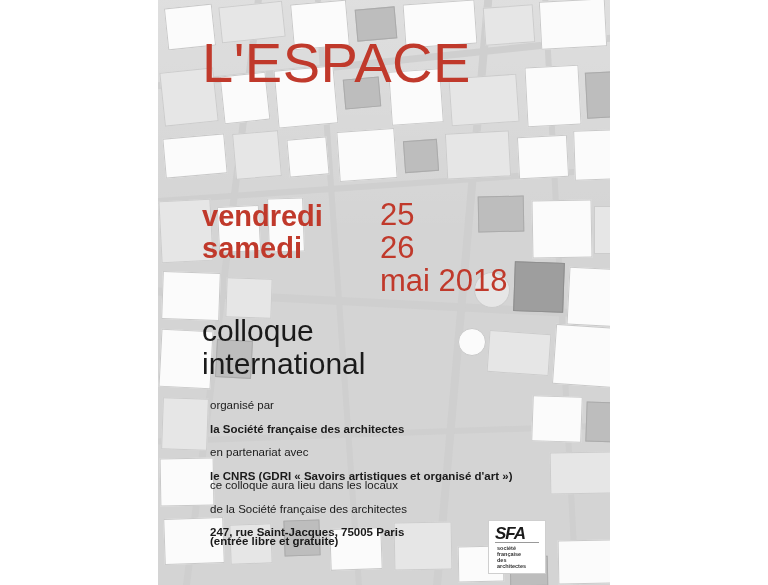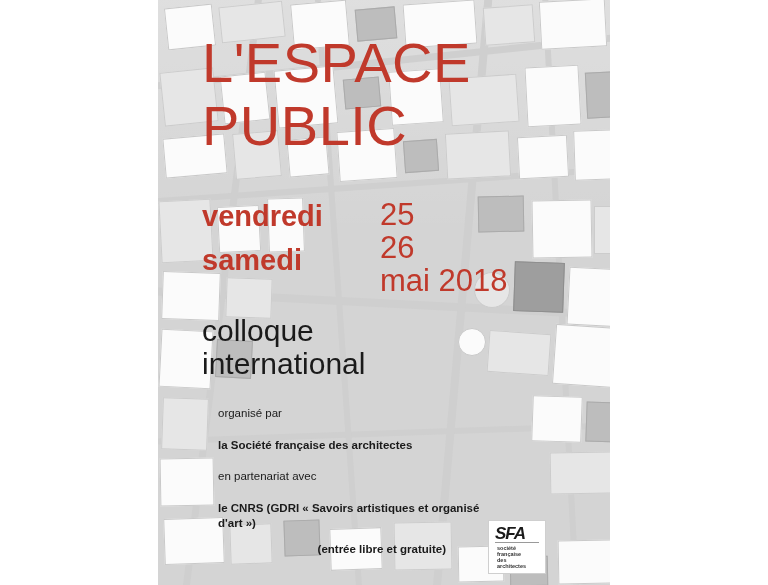--- a/index.html
+++ b/index.html
@@ -78,44 +78,44 @@
     font-weight: 700;
   }
   .dates-right {
     left: 222px;
     color: #c0392b;
     font-size: 31px;
     line-height: 33px;
     font-weight: 400;
   }
   #day1 { top: 200px; }
-  #day2 { top: 244px; }
+  #day2 { top: 232px; }
   #num1 { top: 198px; }
   #num2 { top: 231px; }
   #num3 { top: 264px; }
 
   .colloque {
     left: 44px;
     color: #1a1a1a;
     font-size: 30px;
     line-height: 33px;
     font-weight: 400;
   }
   #colloque1 { top: 314px; }
   #colloque2 { top: 347px; text-align: center; }
 
   .blockA { left: 44px; top: 390px; width: 320px; }
   .blockB { left: 44px; top: 470px; width: 260px; }
-  .blockC { left: 44px; top: 526px; width: 260px; text-align: right; }
+  .blockC { left: 44px; top: 526px; width: 260px; }
   .sm {
     color: #1a1a1a;
     font-size: 11.5px;
     line-height: 15.5px;
     font-weight: 400;
-    margin: 16px;
+    margin: 8px;
   }
   .sm.b { font-weight: 700; }
 
   
   #cnrs-logo {
     position: absolute;
     left: 258px; top: 495px;
     width: 58px; height: 38px;
   }
   #cnrs-ell {
@@ -247,38 +247,42 @@
       <div class="blk mid" style="left:72px; top:524px; width:40px; height:38px; transform:rotate(-2deg);"></div>
       <div class="blk dark" style="left:126px; top:520px; width:34px; height:34px; transform:rotate(-2deg);"></div>
       <div class="blk" style="left:172px; top:528px; width:50px; height:40px; transform:rotate(-2deg);"></div>
       <div class="blk mid" style="left:236px; top:522px; width:56px; height:46px; transform:rotate(-1deg);"></div>
       <div class="blk" style="left:300px; top:546px; width:44px; height:34px; transform:rotate(-1deg);"></div>
       <div class="blk" style="left:400px; top:540px; width:56px; height:42px; transform:rotate(-1deg);"></div>
       <div class="blk dark" style="left:352px; top:556px; width:36px; height:28px; transform:rotate(-1deg);"></div>
     </div>
 
     <div class="txt title" id="title1">L'ESPACE</div>
-    <div class="txt title" id="title2">PUBLIC</div>
 
     <div class="txt dates-left" id="day1">vendredi</div>
     <div class="txt dates-left" id="day2">samedi</div>
     <div class="txt dates-right" id="num1">25</div>
     <div class="txt dates-right" id="num2">26</div>
     <div class="txt dates-right" id="num3">mai 2018</div>
 
     <div class="txt colloque" id="colloque1">colloque</div>
     <div class="txt colloque" id="colloque2">international</div>
 
     <div class="txt blockA">
       <p class="sm">organisé par</p>
       <p class="sm b">la Société française des architectes</p>
       <p class="sm">en partenariat avec</p>
       <p class="sm b">le CNRS (GDRI « Savoirs artistiques et organisé d'art »)</p>
     </div>
 
+    <div class="txt blockB">
+      <p class="sm">ce colloque aura lieu dans les locaux</p>
+      <p class="sm">de la Société française des architectes</p>
+      <p class="sm b">247, rue Saint-Jacques, 75005 Paris</p>
+    </div>
 
     <div class="txt blockC">
       <p class="sm b">(entrée libre et gratuite)</p>
     </div>
 
 
     <div id="sfa-logo">
       <div id="sfa-mark">SFA</div>
       <div id="sfa-rule"></div>
       <div class="sfa-line" id="sfa-l1">société</div>

